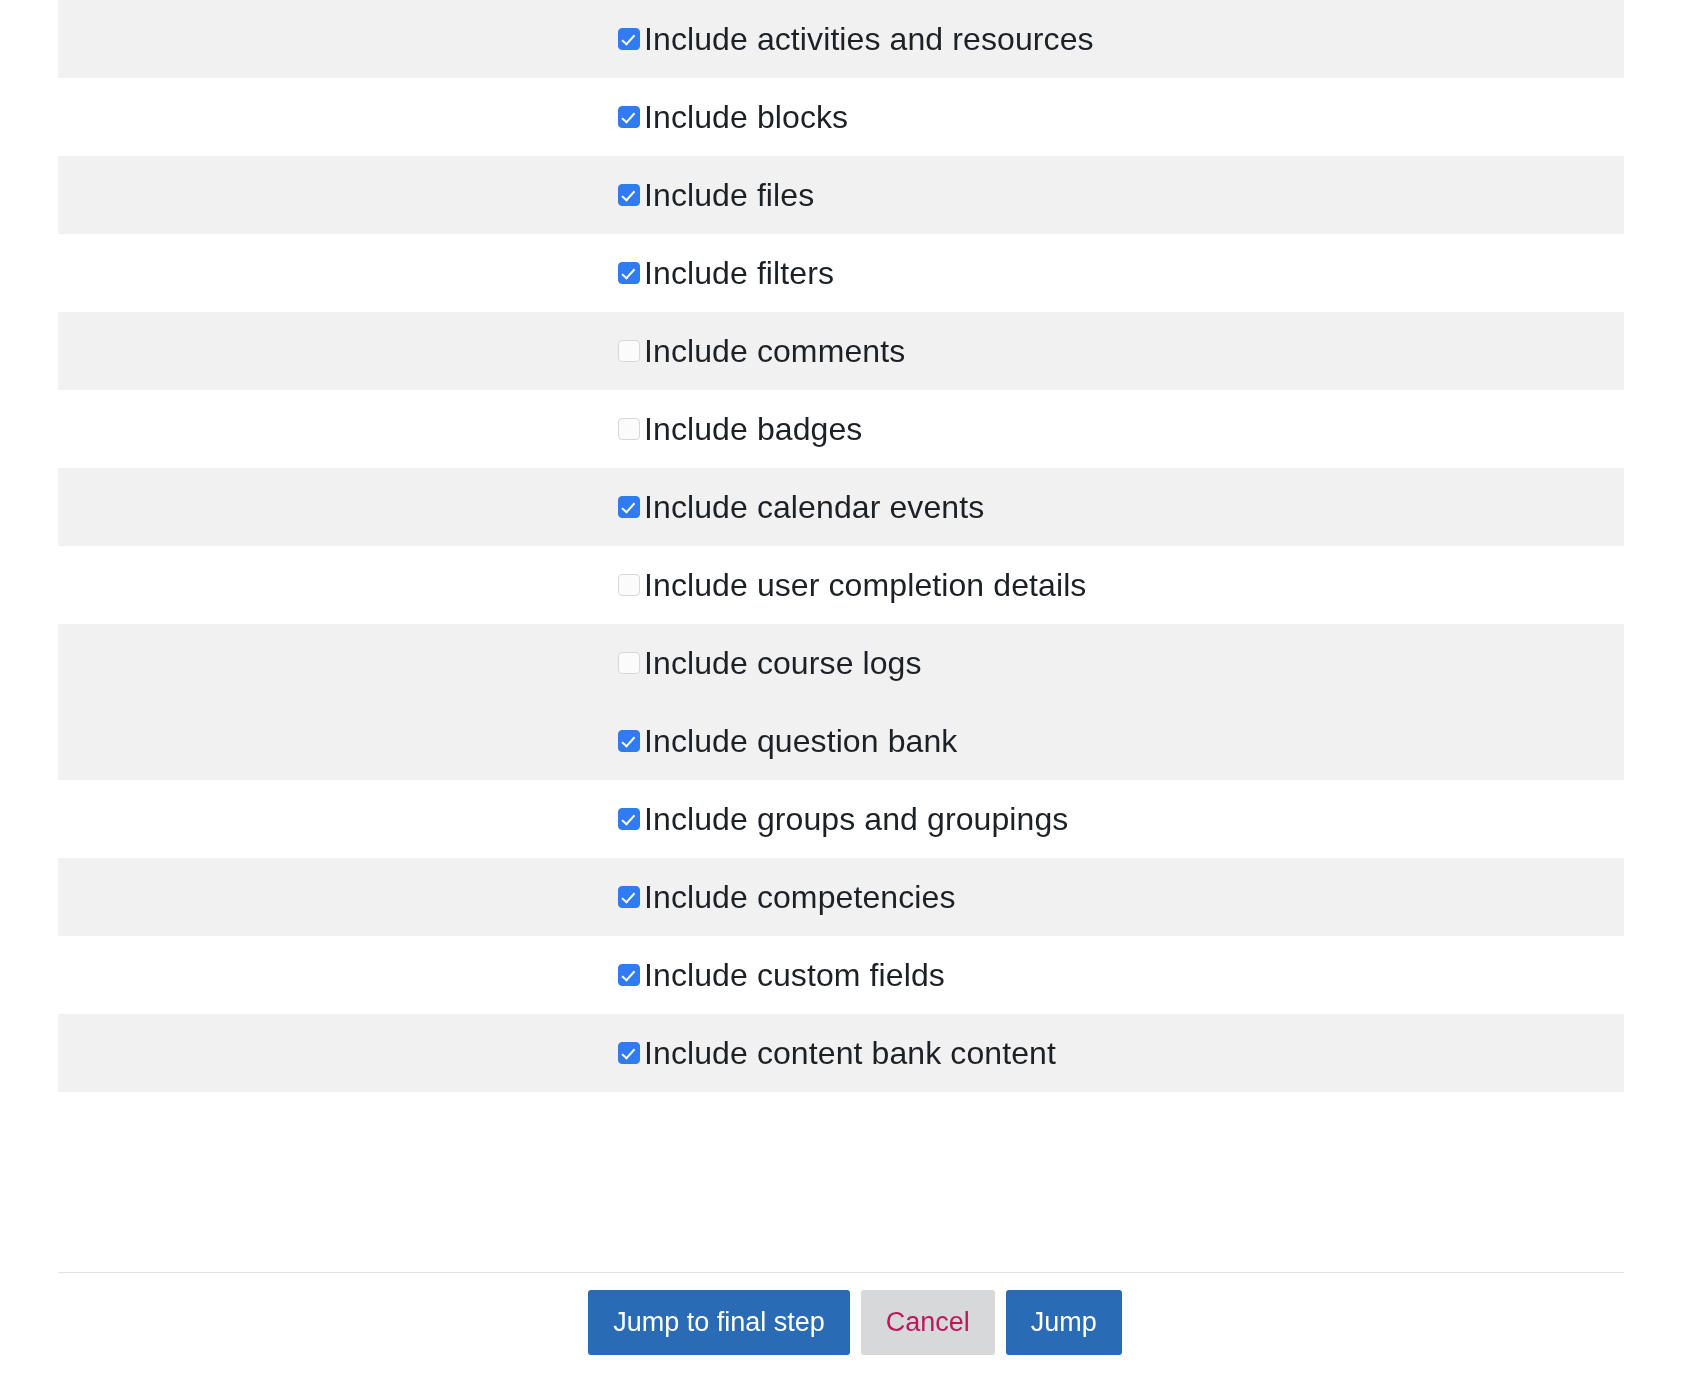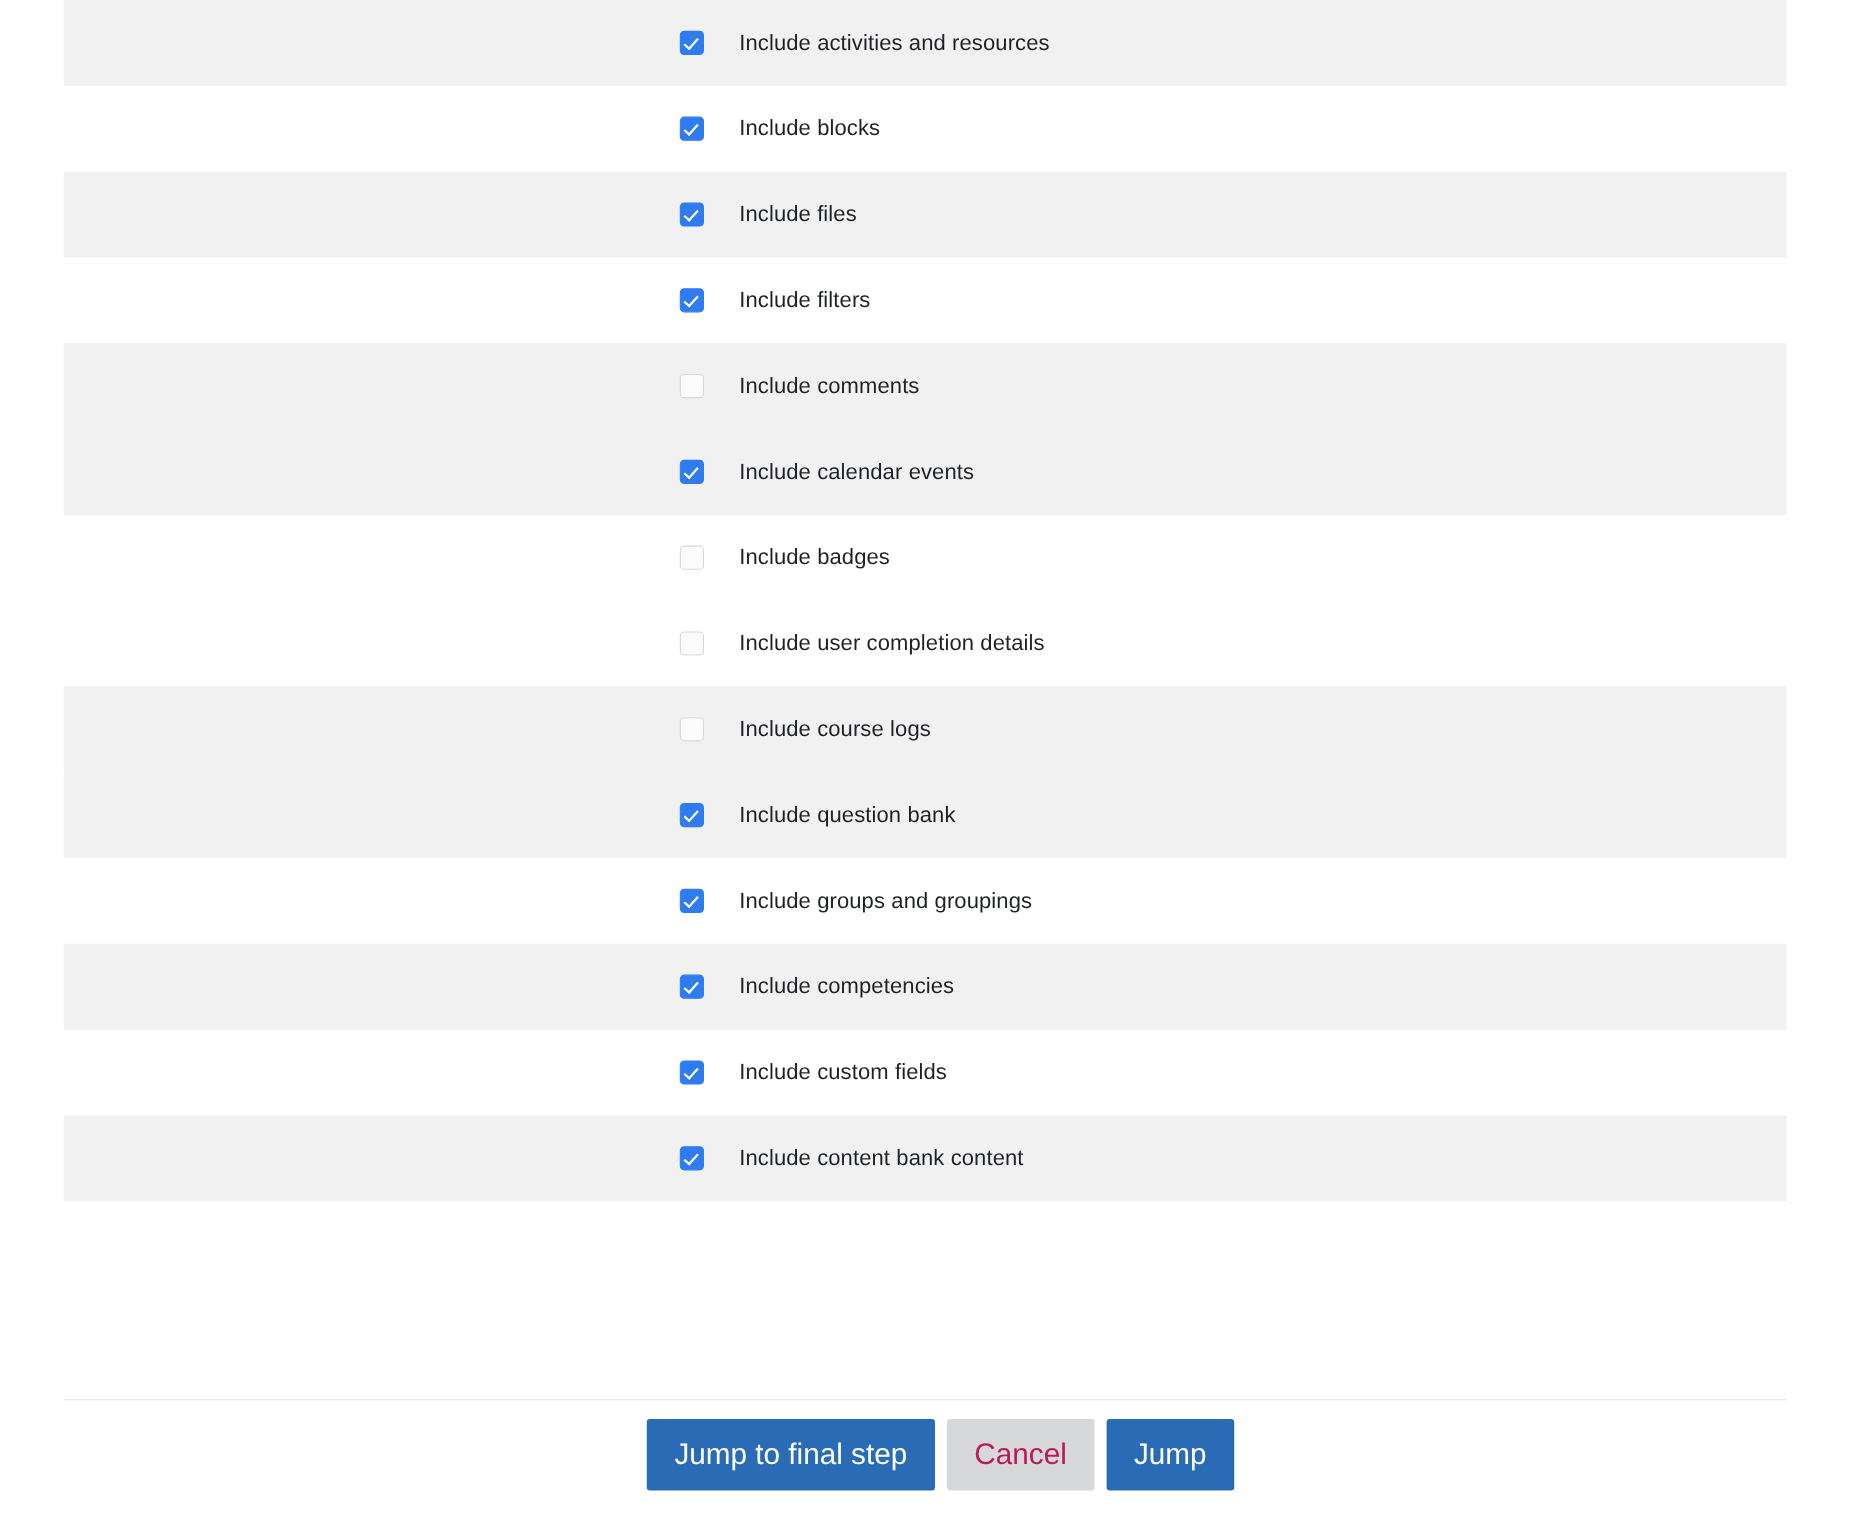--- a/index.html
+++ b/index.html
@@ -75,22 +75,22 @@
     left: 6.3px;
     top: 3.0px;
     width: 5px;
     height: 10.5px;
     border: solid #ffffff;
     border-width: 0 2.8px 2.8px 0;
     transform: rotate(42deg);
   }
 
   .setting-label {
-    margin-left: 32px;
-    font-size: 20px;
+    margin-left: 4px;
+    font-size: 32px;
     line-height: 32px;
     color: #1d2125;
     letter-spacing: 0.1px;
   }
 
   
   .footer-sep {
     position: absolute;
     left: 58px;
     right: 58px;
@@ -162,30 +162,30 @@
           <span class="cbox on"></span>
           <span class="setting-label">Include filters</span>
         </label>
       </div>
       <div class="setting-row striped">
         <label class="setting-control">
           <span class="cbox off"></span>
           <span class="setting-label">Include comments</span>
         </label>
       </div>
+      <div class="setting-row">
+        <label class="setting-control">
+          <span class="cbox off"></span>
+          <span class="setting-label">Include badges</span>
+        </label>
+      </div>
       <div class="setting-row striped">
         <label class="setting-control">
           <span class="cbox on"></span>
           <span class="setting-label">Include calendar events</span>
-        </label>
-      </div>
-      <div class="setting-row">
-        <label class="setting-control">
-          <span class="cbox off"></span>
-          <span class="setting-label">Include badges</span>
         </label>
       </div>
       <div class="setting-row">
         <label class="setting-control">
           <span class="cbox off"></span>
           <span class="setting-label">Include user completion details</span>
         </label>
       </div>
       <div class="setting-row striped">
         <label class="setting-control">

